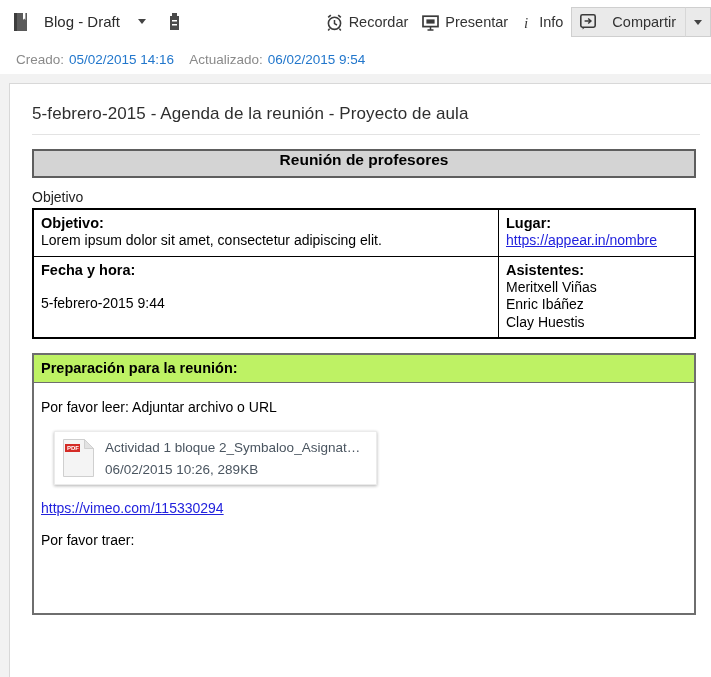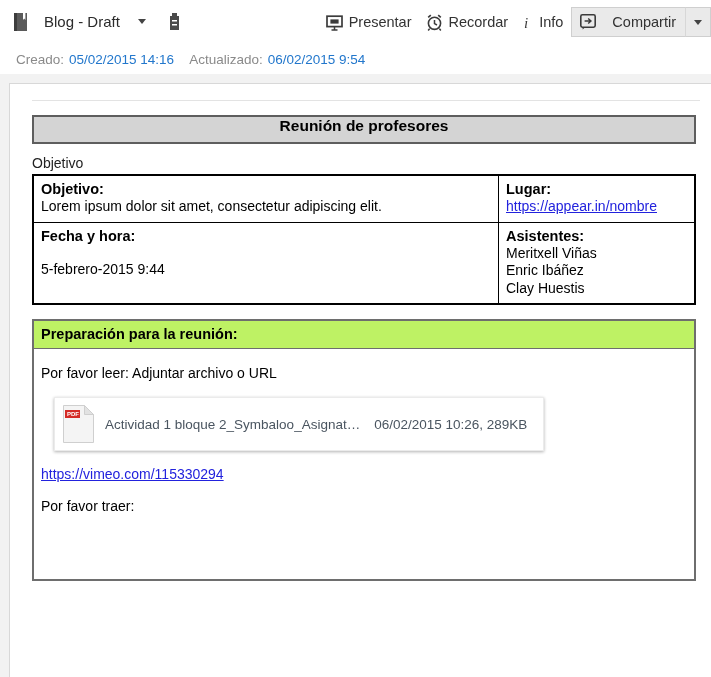--- a/index.html
+++ b/index.html
@@ -221,21 +221,21 @@
     padding: 7px 16px 7px 8px;
     box-sizing: border-box;
   }
   .pdf-icon {
     position: relative;
     width: 31px;
     height: 38px;
     flex: 0 0 auto;
     margin-right: 11px;
   }
-  .attach-txt { display: flex; flex-direction: row; gap: 14px; justify-content: center; }
+  .attach-txt { display: flex; flex-direction: column; gap: 7px; justify-content: center; }
   .attach-name {
     font-size: 13.5px;
     color: #4a5560;
     white-space: nowrap;
   }
   .attach-sub {
     font-size: 13.5px;
     color: #4a5560;
   }
   .vimeo {
@@ -266,38 +266,38 @@
         <path d="M3 7h5v1.6H3zM3 11h5v1.6H3z" fill="#ffffff"></path>
       </svg>
     </span>
   </div>
 
   <div class="tb-right">
 
     <div class="tb-item">
       <span class="ico">
         <svg width="17" height="17" viewBox="0 0 17 17">
-          <rect x="1" y="2.2" width="15" height="10.4" fill="none" stroke="#3b3b3b" stroke-width="1.7"></rect>
-          <rect x="4.4" y="5.4" width="8.2" height="4.2" fill="#3b3b3b"></rect>
-          <path d="M8.5 12.6v2.6M5.5 16h6" stroke="#3b3b3b" stroke-width="1.5"></path>
-        </svg>
-      </span>
-      <span>Presentar</span>
-    </div>
-
-    <div class="tb-item">
-      <span class="ico">
-        <svg width="17" height="17" viewBox="0 0 17 17">
           <circle cx="8.5" cy="9.3" r="6.1" fill="none" stroke="#3b3b3b" stroke-width="1.6"></circle>
           <path d="M2.2 3.3l2.6-2.2M14.8 3.3l-2.6-2.2" stroke="#3b3b3b" stroke-width="1.7" fill="none"></path>
           <path d="M8.5 6v3.6l2.5 1.4" stroke="#3b3b3b" stroke-width="1.5" fill="none"></path>
           <path d="M3.6 14.6l-1.4 1.9M13.4 14.6l1.4 1.9" stroke="#3b3b3b" stroke-width="1.5"></path>
         </svg>
       </span>
       <span>Recordar</span>
+    </div>
+
+    <div class="tb-item">
+      <span class="ico">
+        <svg width="17" height="17" viewBox="0 0 17 17">
+          <rect x="1" y="2.2" width="15" height="10.4" fill="none" stroke="#3b3b3b" stroke-width="1.7"></rect>
+          <rect x="4.4" y="5.4" width="8.2" height="4.2" fill="#3b3b3b"></rect>
+          <path d="M8.5 12.6v2.6M5.5 16h6" stroke="#3b3b3b" stroke-width="1.5"></path>
+        </svg>
+      </span>
+      <span>Presentar</span>
     </div>
 
     <div class="tb-item" style="padding-right:8px">
       <span class="ico">
         <svg width="11" height="17" viewBox="0 0 11 17">
           <text x="2" y="14" font-family="Liberation Serif, serif" font-style="italic" font-size="15" fill="#3b3b3b">i</text>
         </svg>
       </span>
       <span>Info</span>
     </div>
@@ -322,20 +322,21 @@
 <div class="meta">
   <span class="meta-label">Creado:</span>
   <span class="meta-val">05/02/2015 14:16</span>
   <span class="meta-label">Actualizado:</span>
   <span class="meta-val">06/02/2015 9:54</span>
 </div>
 
 <div class="canvas">
   <div class="sheet">
 
+    <div class="doc-title">5-febrero-2015 - Agenda de la reunión - Proyecto de aula</div>
     <div class="title-rule"></div>
 
     <div class="band-gray">Reunión de profesores</div>
 
     <div class="objetivo-label">Objetivo</div>
 
     <table class="info">
       <tbody>
           <tr>
         <td class="left">

